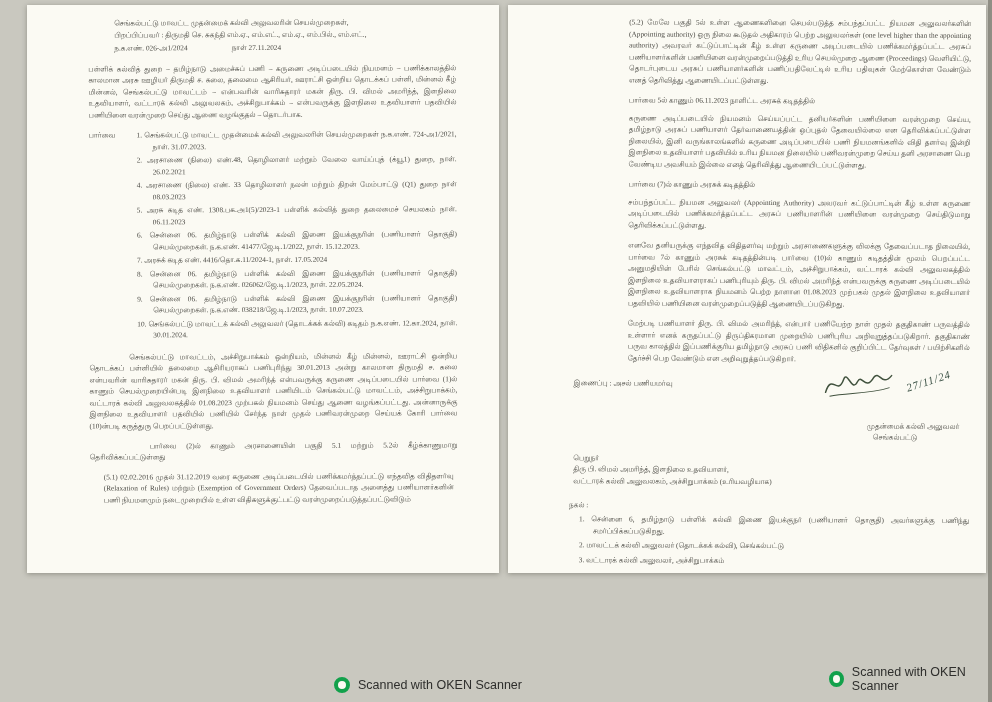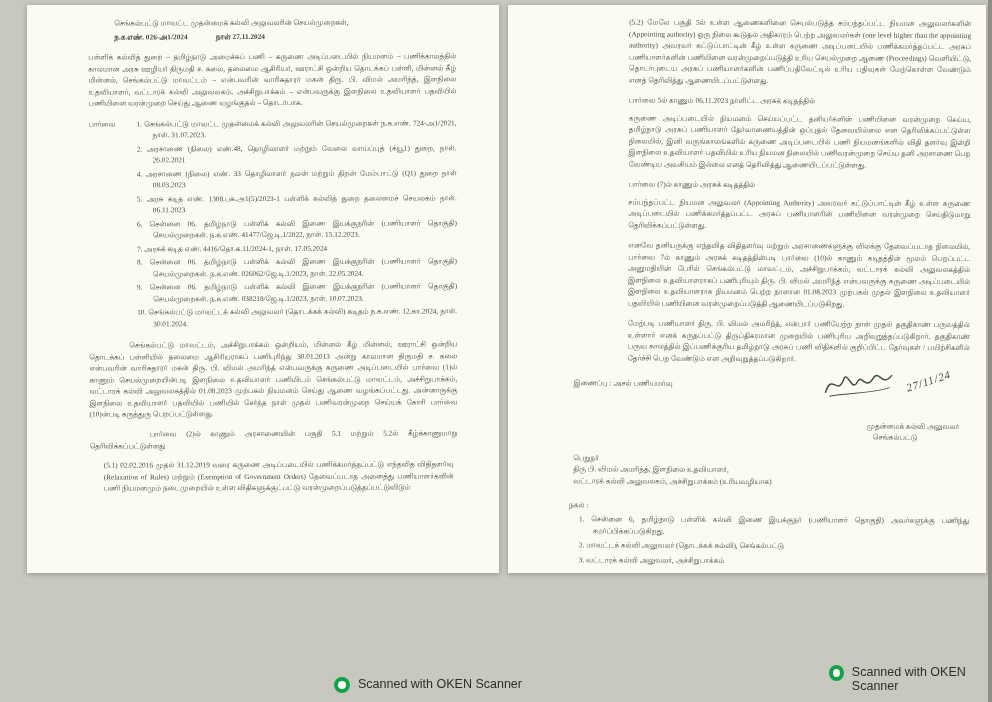--- a/index.html
+++ b/index.html
@@ -19,21 +19,21 @@
     box-shadow:0 1px 5px rgba(50,50,40,.38);
     font-size:7.3px; line-height:1.58;
   }
   .page-left  { left:27px;  width:472px; }
   .page-right { left:508px; width:478px; }
   .p1-content { padding:12px 42px 10px 62px; transform:rotate(-0.2deg); }
   .p2-content { padding:10px 16px 10px 58px; transform:rotate(0.25deg); }
 
   .hdr { margin-left:26px; margin-right:10px; }
   .hdr-line { white-space:nowrap; }
-  .hdr-meta { display:flex; gap:28px; margin-top:2px;font-weight:bold; }
+  .hdr-meta { display:flex; gap:44px; margin-top:2px; }
 
   .label-row { display:flex; margin-top:9px; }
   .side-label { width:48px; flex:0 0 48px; }
   .label-body { flex:1; text-align:justify; }
 
   .ref-item { padding-left:16px; text-indent:-16px; text-align:justify; margin-bottom:2px; }
 
   .para { text-align:justify; margin-top:8px; }
   .ind40 { text-indent:40px; }
   .ind60 { text-indent:60px; }
@@ -54,21 +54,21 @@
   }
   .sig-title { text-align:right; margin-right:10px; margin-top:2px; }
   .sig-place { text-align:right; margin-right:52px; }
 
   .recv-label { margin-top:10px; margin-left:8px; }
   .recv-line { margin-left:8px; }
   .copies-label { margin-top:12px; margin-left:4px; }
   .copy-item { margin-left:14px; padding-left:14px; text-indent:-14px; margin-top:3px; text-align:justify; }
 
   .scan-badge {
-    position:absolute; bottom:9px; display:flex; gap:8px;
+    position:absolute; bottom:9px; display:flex; align-items:center; gap:8px;
     font-family:"Liberation Sans", sans-serif; font-size:12.5px;
     color:#2e2e2c; font-weight:500;
   }
   .badge-left  { left:334px; }
   .badge-right { left:829px; }
   .oken-icon {
     width:13px; height:13px; border-radius:50%;
     border:4px solid #12a14b; background:#fbfaf3; box-sizing:border-box;
     width:16px; height:16px;
   }
@@ -76,20 +76,21 @@
 </head>
 <body>
 
 <div class="canvas">
 
   <div class="page page-left">
     <div class="p1-content">
 
       <div class="hdr">
         <div class="hdr-line">செங்கல்பட்டு மாவட்ட முதன்மைக் கல்வி அலுவலரின் செயல்முறைகள்,</div>
+        <div class="hdr-line">பிறப்பிப்பவர் : திருமதி செ. சுகந்தி எம்.ஏ., எம்.எட்., எம்.ஏ., எம்.பில்., எம்.எட்.,</div>
         <div class="hdr-meta">
           <span>ந.க.எண். 026-அ1/2024</span>
           <span>நாள் 27.11.2024</span>
         </div>
       </div>
 
       <div class="label-row">
         <div class="label-body">பள்ளிக் கல்வித் துறை – தமிழ்நாடு அமைச்சுப் பணி – கருணை அடிப்படையில் நியமனம் – பணிக்காலத்தில் காலமான அரசு ஊழியர் திருமதி ச. கலை, தலைமை ஆசிரியர், ஊராட்சி ஒன்றிய தொடக்கப் பள்ளி, மின்னல் கீழ் மின்னல், செங்கல்பட்டு மாவட்டம் – என்பவரின் வாரிசுதாரர் மகன் திரு. பி. விமல் அமரிந்த், இளநிலை உதவியாளர், வட்டாரக் கல்வி அலுவலகம், அச்சிறுபாக்கம் – என்பவருக்கு இளநிலை உதவியாளர் பதவியில் பணியினை வரன்முறை செய்து ஆணை வழங்குதல் – தொடர்பாக.</div>
       </div>
 

